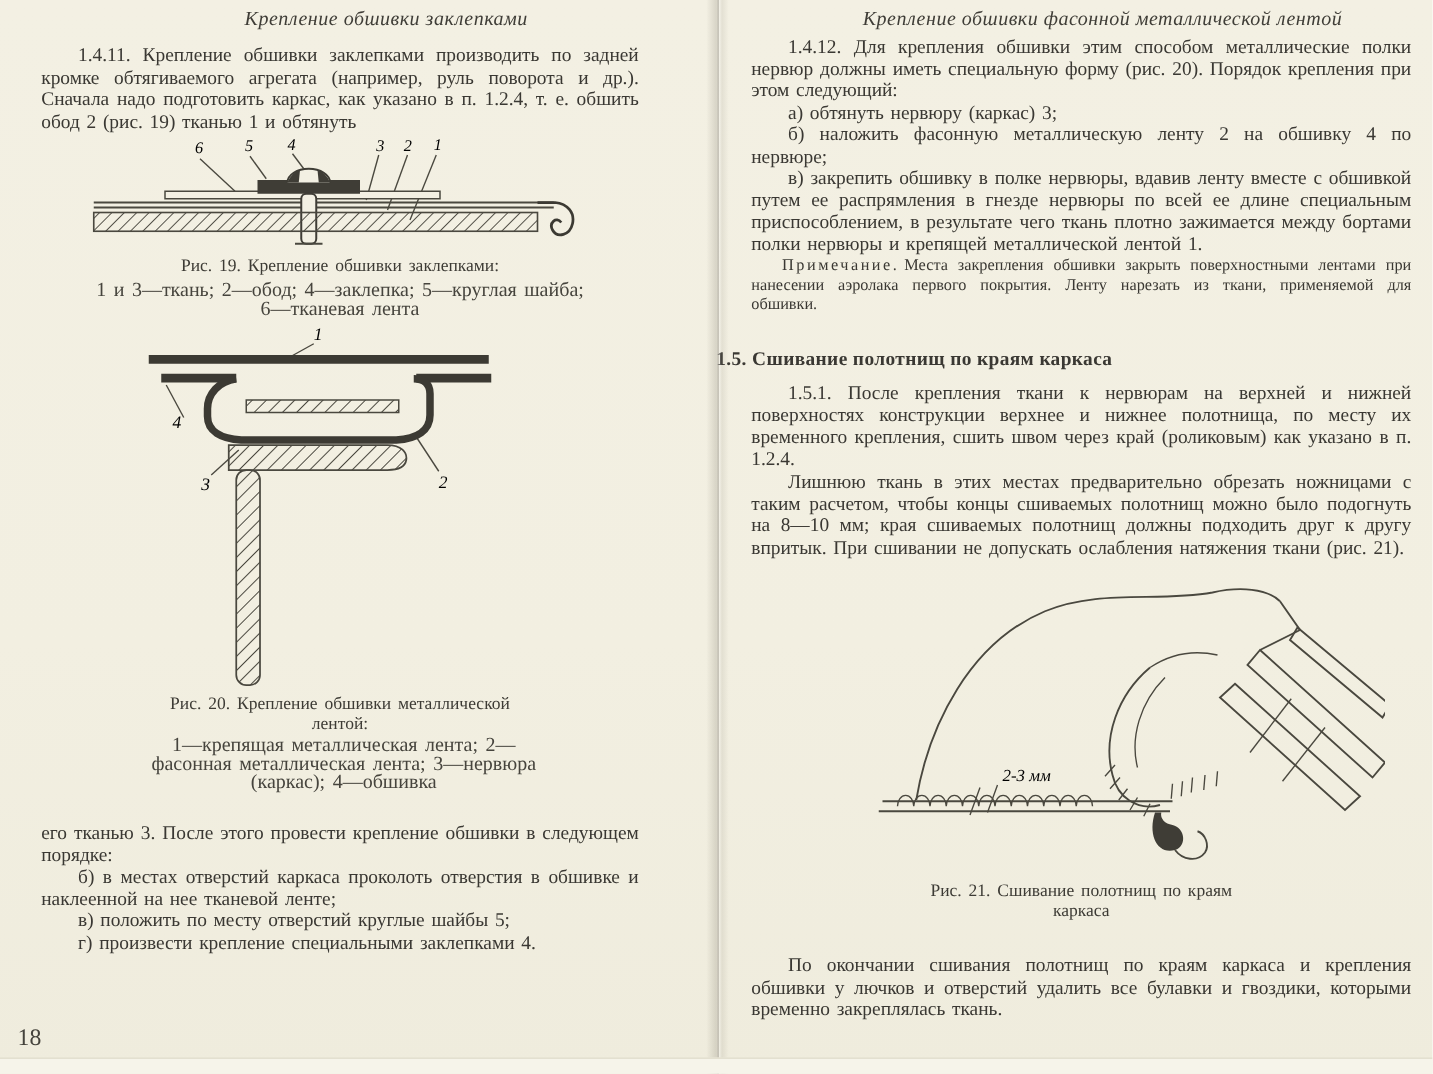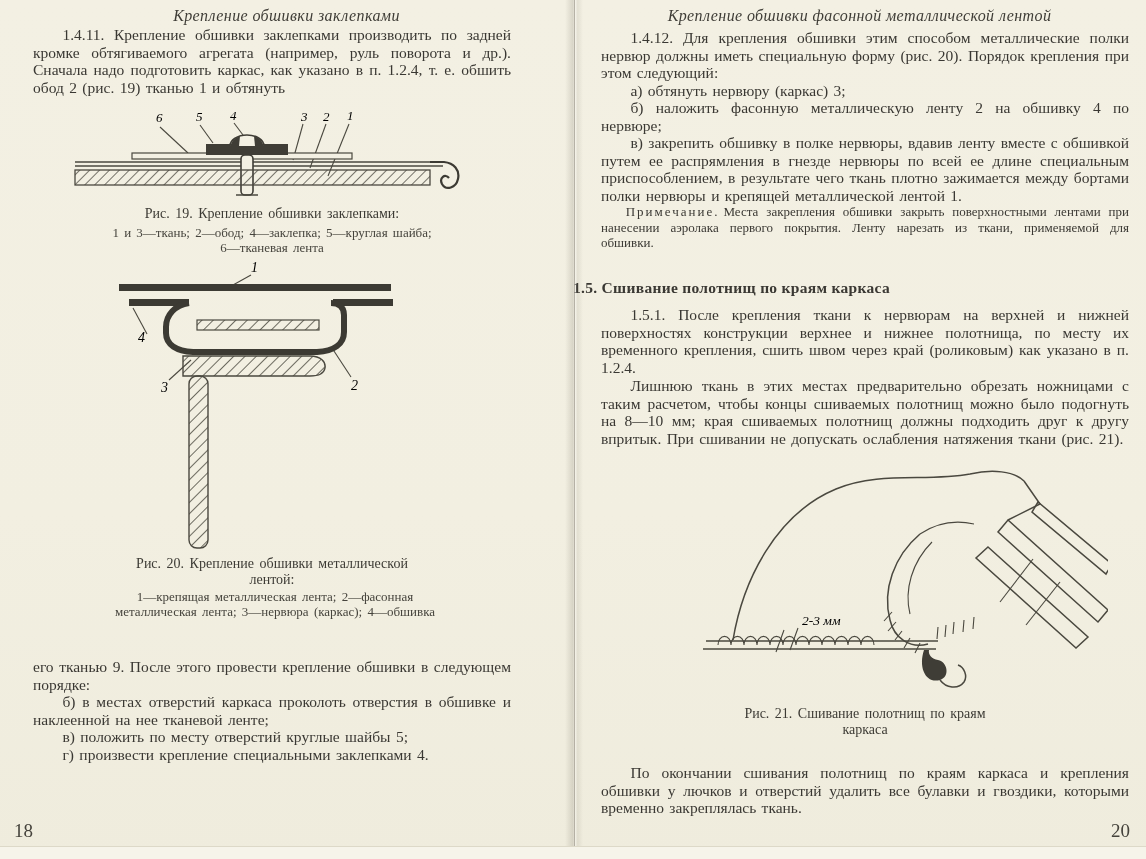--- a/index.html
+++ b/index.html
@@ -2,21 +2,21 @@
 <html><head>
 <meta charset="utf-8">
 <style>
   html,body { margin:0; padding:0; }
   #scan {
     position:relative; width:1146px; height:859px; overflow:hidden;
     background: linear-gradient(180deg, #f3f0e3 0%, #f2efe1 60%, #efecdd 100%);
     font-family:"Liberation Serif","DejaVu Serif",serif;
     color:#3a3833;
   }
-  .page { position:absolute; top:0; height:100%; }
+  .page { position:absolute; top:0; height:100%;padding-left:45px; }
   #left-page  { left:0;   width:573px; }
   #right-page { left:573px; width:573px; }
   .gutter {
     position:absolute; top:0; left:565px; width:18px; height:100%;
     background: linear-gradient(90deg, rgba(90,85,70,0) 0%, rgba(90,85,70,0.18) 45%, rgba(255,255,255,0.35) 55%, rgba(90,85,70,0.10) 70%, rgba(90,85,70,0) 100%);
   }
   .gutter-line { position:absolute; top:0; left:574px; width:1px; height:100%; background:rgba(110,105,90,0.45); }
   .bottom-strip {
     position:absolute; left:0; bottom:0; width:100%; height:12px;
     background:#f6f4ea; border-top:1px solid #ddd9c8;
@@ -26,40 +26,40 @@
     width:100%; text-align:center; font-style:italic; font-size:16px;
     letter-spacing:0.4px; color:#3f3d37;
   }
   .body-text {
     font-size:15.5px; line-height:17.5px; text-align:justify;
     word-spacing:1.5px;
   }
   .body-text p { margin:0; text-indent:1.9em; }
   .body-text p.noindent { text-indent:0; }
   .caption { width:100%; text-align:center; font-size:14px; color:#3d3b35; word-spacing:2px; }
-  .legend  { width:100%; text-align:center; font-size:13px; line-height:14.5px; color:#46443d; word-spacing:2px; }
+  .legend  { width:100%; text-align:center; font-size:16px; line-height:14.5px; color:#46443d; word-spacing:2px; }
   .note { font-size:13px; line-height:15.5px; text-align:justify; text-indent:1.9em; margin-top:5px; }
   .note .note-label { letter-spacing:2px; margin-right:4px; }
   .section-heading { width:100%; text-align:left; font-weight:bold; font-size:15.5px; letter-spacing:0.3px; }
   .pagenum { font-size:19px; color:#45433c; }
   svg text { font-family:"Liberation Serif","DejaVu Serif",serif; font-style:italic; }
   svg .ld { stroke:#4a483f; stroke-width:1.1; fill:none; }
   svg .ln { stroke:#4a483f; stroke-width:1.5; fill:none; }
   svg .thick { stroke:#3c3a33; fill:none; }
 </style>
 </head>
 <body>
 
 <div id="scan">
 
   <div class="page" id="left-page">
 
     <div class="blk page-title" style="top:7px; left:0;">Крепление обшивки заклепками</div>
 
-    <div class="blk body-text" style="top:26px; left:33px; width:478px;">
+    <div class="blk body-text" style="top:36px; left:33px; width:478px;">
       <p>1.4.11. Крепление обшивки заклепками производить по задней кромке обтягиваемого агрегата (например, руль поворота и др.). Сначала надо подготовить каркас, как указано в п. 1.2.4, т. е. обшить обод 2 (рис. 19) тканью 1 и обтянуть</p>
     </div>
 
     <svg class="blk" style="top:110px; left:60px;" width="400" height="100" viewBox="0 0 400 100">
       <defs>
         <pattern id="h19" width="7" height="7" patternUnits="userSpaceOnUse" patternTransform="rotate(45)">
           <line x1="0" y1="0" x2="0" y2="7" stroke="#4a483f" stroke-width="1.5"></line>
         </pattern>
       </defs>
 
@@ -128,21 +128,21 @@
       <text x="33" y="84" font-size="14">4</text>
       <text x="56" y="134" font-size="14">3</text>
       <text x="246" y="132" font-size="14">2</text>
     </svg>
 
     <div class="blk caption" style="top:556px; left:33px; width:478px;">Рис. 20. Крепление обшивки металлической</div>
     <div class="blk caption" style="top:572px; left:33px; width:478px;">лентой:</div>
     <div class="blk legend" style="top:590px; left:110px; width:330px;">1—крепящая металлическая лента; 2—фасонная металлическая лента; 3—нервюра (каркас); 4—обшивка</div>
 
     <div class="blk body-text" style="top:658px; left:33px; width:478px;">
-      <p class="noindent">его тканью 9. После этого провести крепление обшивки в следующем порядке:</p>
+      <p class="noindent">его тканью 3. После этого провести крепление обшивки в следующем порядке:</p>
       <p>б) в местах отверстий каркаса проколоть отверстия в обшивке и наклеенной на нее тканевой ленте;</p>
       <p>в) положить по месту отверстий круглые шайбы 5;</p>
       <p>г) произвести крепление специальными заклепками 4.</p>
     </div>
 
     <div class="blk pagenum" style="top:820px; left:14px;">18</div>
   </div>
 
   <div class="page" id="right-page">
 

